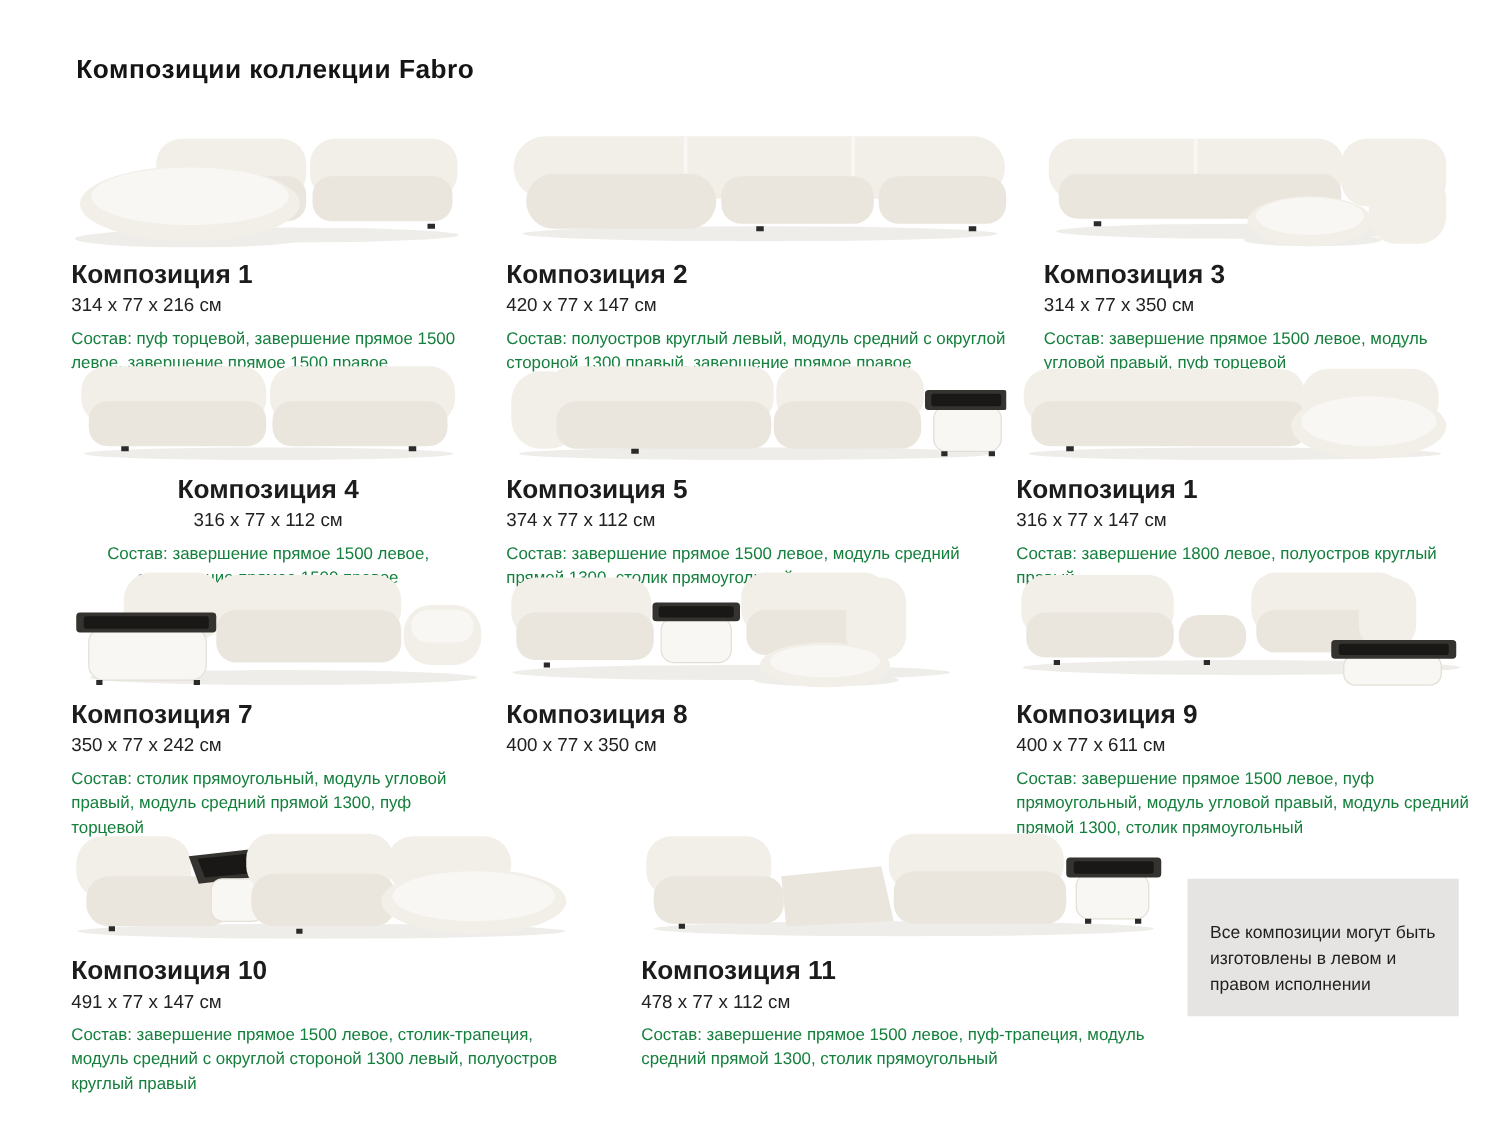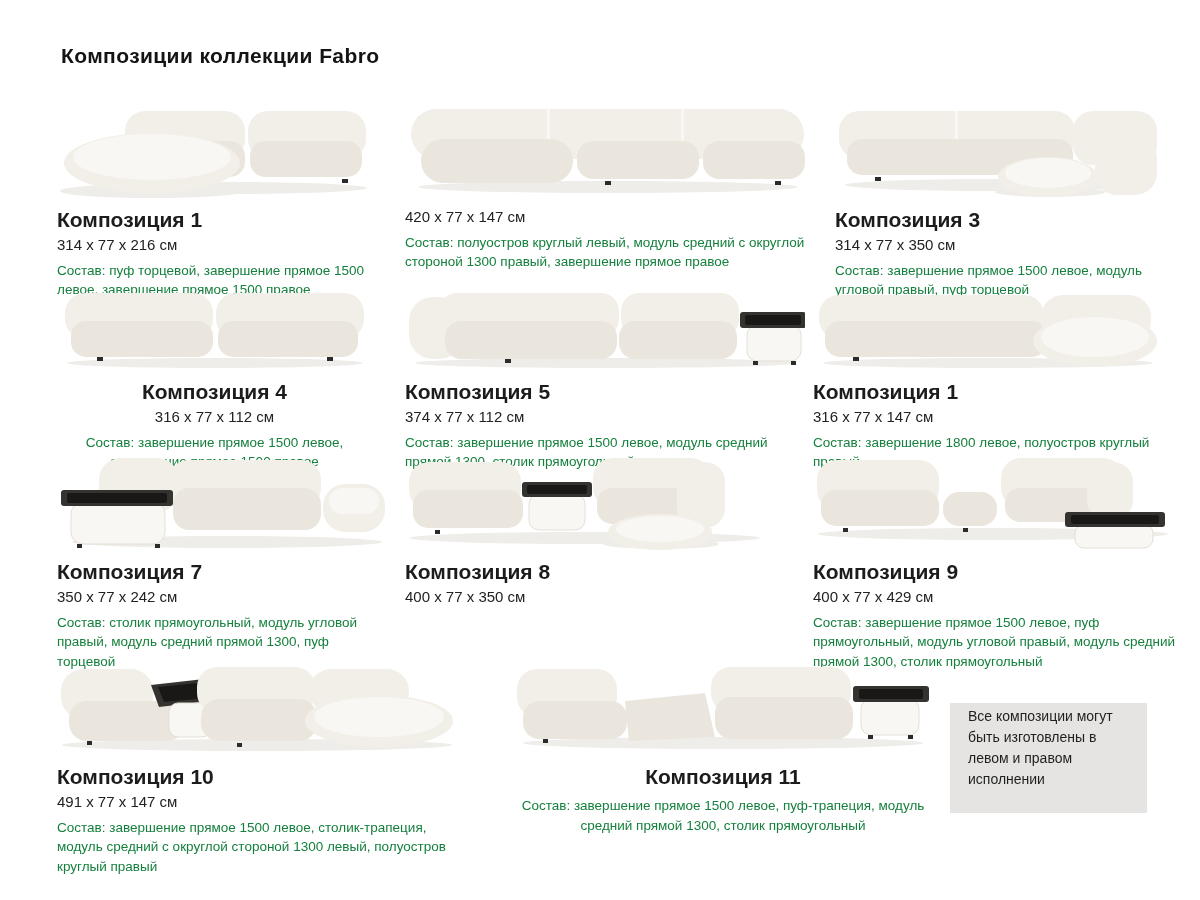--- a/index.html
+++ b/index.html
@@ -11,22 +11,22 @@
     position:absolute;left:57px;top:40px;margin:4px;
     font-size:21px;font-weight:700;letter-spacing:.4px;color:#141414;
   }
   .card{position:absolute;}
   .img{display:flex;align-items:flex-end;justify-content:flex-start;margin-bottom:9px;}
   .img svg{display:block;}
   .c-name{margin:0;font-size:21px;font-weight:700;color:#1c1c1c;line-height:1.25;}
   .c-dims{margin:2px 0 0 0;font-size:15px;font-weight:500;color:#222;line-height:1.3;}
   .c-desc{margin:6px 0 0 0;font-size:13.5px;font-weight:400;color:#15803d;line-height:1.45;}
   .note{
-    position:absolute;left:950px;top:703px;width:197px;height:110px;
-    background:#e5e4e2;box-sizing:border-box;padding:3px 18px;
+    position:absolute;left:950px;top:703px;width:217px;height:110px;
+    background:#e5e4e2;box-sizing:border-box;padding:32px 18px;
   }
   .note p{margin:0;font-size:14px;line-height:1.5;color:#1f1f1f;}
   
   .sf{fill:#f2efe9;}   
   .sf2{fill:#eae6de;}  
   .sf3{fill:#f9f7f3;}  
   .st{stroke:#e3dfd6;stroke-width:1;}
   .gsh{fill:#efede9;}  
   .tbl{fill:#35332f;}  
   .tbl2{fill:#191816;} 
@@ -64,20 +64,21 @@
       <rect class="sf" x="6" y="14" width="393" height="50" rx="25"></rect>
       <rect class="sf3" x="142" y="14" width="3" height="42"></rect>
       <rect class="sf3" x="276" y="14" width="3" height="42"></rect>
       <rect class="sf2" x="16" y="44" width="152" height="44" rx="22"></rect>
       <rect class="sf2" x="172" y="46" width="122" height="38" rx="16"></rect>
       <rect class="sf2" x="298" y="46" width="102" height="38" rx="16"></rect>
       <rect class="leg" x="200" y="86" width="6" height="4"></rect>
       <rect class="leg" x="370" y="86" width="6" height="4"></rect>
     </svg>
   </div>
+  <h3 class="c-name">Композиция 2</h3>
   <div class="c-dims">420 х 77 х 147 см</div>
   <p class="c-desc">Состав: полуостров круглый левый, модуль средний с округлой стороной 1300 правый, завершение прямое правое</p>
 </article>
 
 <article class="card" style="left:835px;top:95px;width:325px;">
   <div class="img" style="height:103px;">
     <svg width="325" height="103" viewBox="0 0 325 103">
       <ellipse class="gsh" cx="160" cy="90" rx="150" ry="6"></ellipse>
       <rect class="sf" x="4" y="16" width="236" height="48" rx="20"></rect>
       <rect class="sf3" x="120" y="16" width="3" height="40"></rect>
@@ -205,21 +206,21 @@
       <rect class="sf2" x="192" y="38" width="116" height="34" rx="15"></rect>
       <rect class="sf" x="274" y="12" width="46" height="58" rx="20"></rect>
       <rect class="sf3 st" x="262" y="74" width="78" height="24" rx="9"></rect>
       <rect class="tbl" x="252" y="62" width="100" height="15" rx="3"></rect>
       <rect class="tbl2" x="258" y="65" width="88" height="9" rx="2"></rect>
       <rect class="leg" x="30" y="78" width="5" height="4"></rect>
       <rect class="leg" x="150" y="78" width="5" height="4"></rect>
     </svg>
   </div>
   <h3 class="c-name">Композиция 9</h3>
-  <div class="c-dims">400 х 77 х 429 см</div>
+  <div class="c-dims">400 х 77 х 611 см</div>
   <p class="c-desc">Состав: завершение прямое 1500 левое, пуф прямоугольный, модуль угловой правый, модуль средний прямой 1300, столик прямоугольный</p>
 </article>
 
 <article class="card" style="left:57px;top:655px;width:400px;">
   <div class="img" style="height:100px;">
     <svg width="400" height="100" viewBox="0 0 400 100">
       <ellipse class="gsh" cx="200" cy="90" rx="195" ry="6"></ellipse>
       <rect class="sf" x="4" y="14" width="92" height="50" rx="22"></rect>
       <rect class="sf2" x="12" y="46" width="116" height="40" rx="18"></rect>
       <polygon class="tbl" points="94,30 156,23 170,44 102,52"></polygon>
@@ -232,36 +233,37 @@
       <ellipse class="sf3" cx="322" cy="62" rx="65" ry="20"></ellipse>
       <rect class="leg" x="30" y="86" width="5" height="4"></rect>
       <rect class="leg" x="180" y="88" width="5" height="4"></rect>
     </svg>
   </div>
   <h3 class="c-name">Композиция 10</h3>
   <div class="c-dims">491 х 77 х 147 см</div>
   <p class="c-desc">Состав: завершение прямое 1500 левое, столик-трапеция, модуль средний с округлой стороной 1300 левый, полуостров круглый правый</p>
 </article>
 
-<article class="card" style="left:513px;top:655px;width:420px;text-align:center;">
+<article class="card" style="left:513px;top:655px;width:420px;">
   <div class="img" style="height:100px;">
     <svg width="420" height="100" viewBox="0 0 420 100">
       <ellipse class="gsh" cx="210" cy="88" rx="200" ry="6"></ellipse>
       <rect class="sf" x="4" y="14" width="100" height="48" rx="20"></rect>
       <rect class="sf2" x="10" y="46" width="104" height="38" rx="16"></rect>
       <polygon class="sf2" points="112,46 192,38 202,82 116,86"></polygon>
       <rect class="sf" x="198" y="12" width="140" height="46" rx="20"></rect>
       <rect class="sf2" x="202" y="42" width="138" height="42" rx="16"></rect>
       <rect class="sf3 st" x="348" y="44" width="58" height="36" rx="10"></rect>
       <rect class="tbl" x="340" y="31" width="76" height="16" rx="3"></rect>
       <rect class="tbl2" x="346" y="34" width="64" height="10" rx="2"></rect>
       <rect class="leg" x="30" y="84" width="5" height="4"></rect>
       <rect class="leg" x="355" y="80" width="5" height="4"></rect>
       <rect class="leg" x="395" y="80" width="5" height="4"></rect>
     </svg>
   </div>
   <h3 class="c-name">Композиция 11</h3>
+  <div class="c-dims">478 х 77 х 112 см</div>
   <p class="c-desc">Состав: завершение прямое 1500 левое, пуф-трапеция, модуль средний прямой 1300, столик прямоугольный</p>
 </article>
 
 <aside class="note">
   <p>Все композиции могут быть изготовлены в левом и правом исполнении</p>
 </aside>
 
 </body></html>

